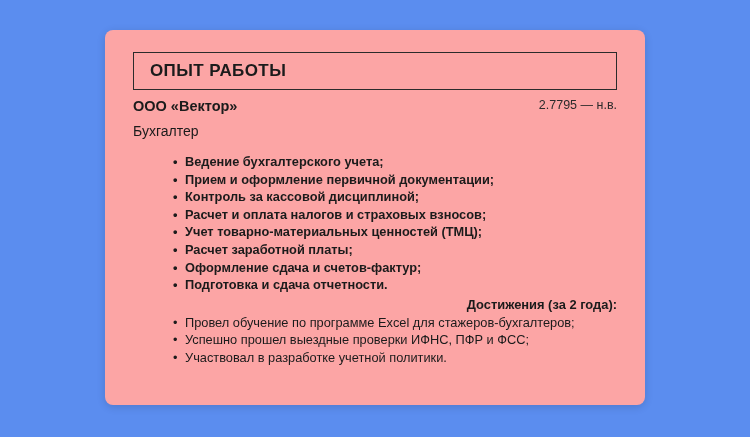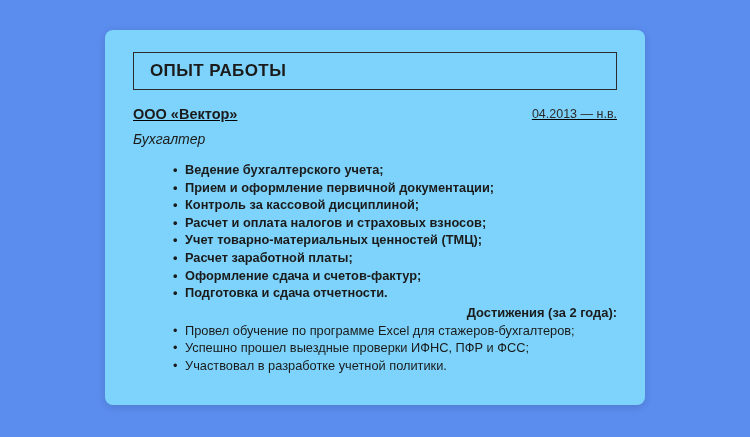--- a/index.html
+++ b/index.html
@@ -12,21 +12,21 @@
     background: #5b8def;
     font-family: "Liberation Sans", sans-serif;
     overflow: hidden;
   }
   .page {
     position: absolute;
     left: 105px;
     top: 30px;
     width: 540px;
     height: 375px;
-    background: #7dd3fc;
+    background: #fca5a5;
     border-radius: 8px;
     box-shadow: 0 2px 8px rgba(0,0,0,0.14);
     box-sizing: border-box;
     padding: 22px 28px 0 28px;
   }
   .section-title-box {
     border: 1.6px solid #2b2b2b;
     height: 38px;
     display: flex;
     align-items: center;
@@ -35,36 +35,34 @@
   }
   .section-title-box .title {
     font-size: 17px;
     font-weight: bold;
     color: #1b1b1b;
     letter-spacing: 0.4px;
   }
   .job-head {
     display: flex;
     justify-content: space-between;
-    align-items: center;
-    margin-top: 16px;
-    text-decoration: underline;
+    align-items: flex-start;
+    margin-top: 8px;
   }
   .company {
     font-size: 14.5px;
     font-weight: bold;
     color: #1b1b1b;
   }
   .dates {
     font-size: 12.5px;
     color: #2b2b2b;
   }
   .position {
     font-size: 14px;
-    font-style: italic;
     color: #1b1b1b;
     margin-top: 9px;
   }
   ul.duties {
     list-style: none;
     margin: 14px 0 0 0;
     padding: 0 0 0 40px;
     font-weight: bold;
   }
   ul.duties li {
@@ -114,21 +112,21 @@
 <body>
 
 <div class="page">
 
   <div class="section-title-box">
     <span class="title">ОПЫТ РАБОТЫ</span>
   </div>
 
   <div class="job-head">
     <span class="company">ООО «Вектор»</span>
-    <span class="dates">04.2013 — н.в.</span>
+    <span class="dates">2.7795 — н.в.</span>
   </div>
 
   <div class="position">Бухгалтер</div>
 
   <ul class="duties">
     <li>Ведение бухгалтерского учета;</li>
     <li>Прием и оформление первичной документации;</li>
     <li>Контроль за кассовой дисциплиной;</li>
     <li>Расчет и оплата налогов и страховых взносов;</li>
     <li>Учет товарно-материальных ценностей (ТМЦ);</li>

